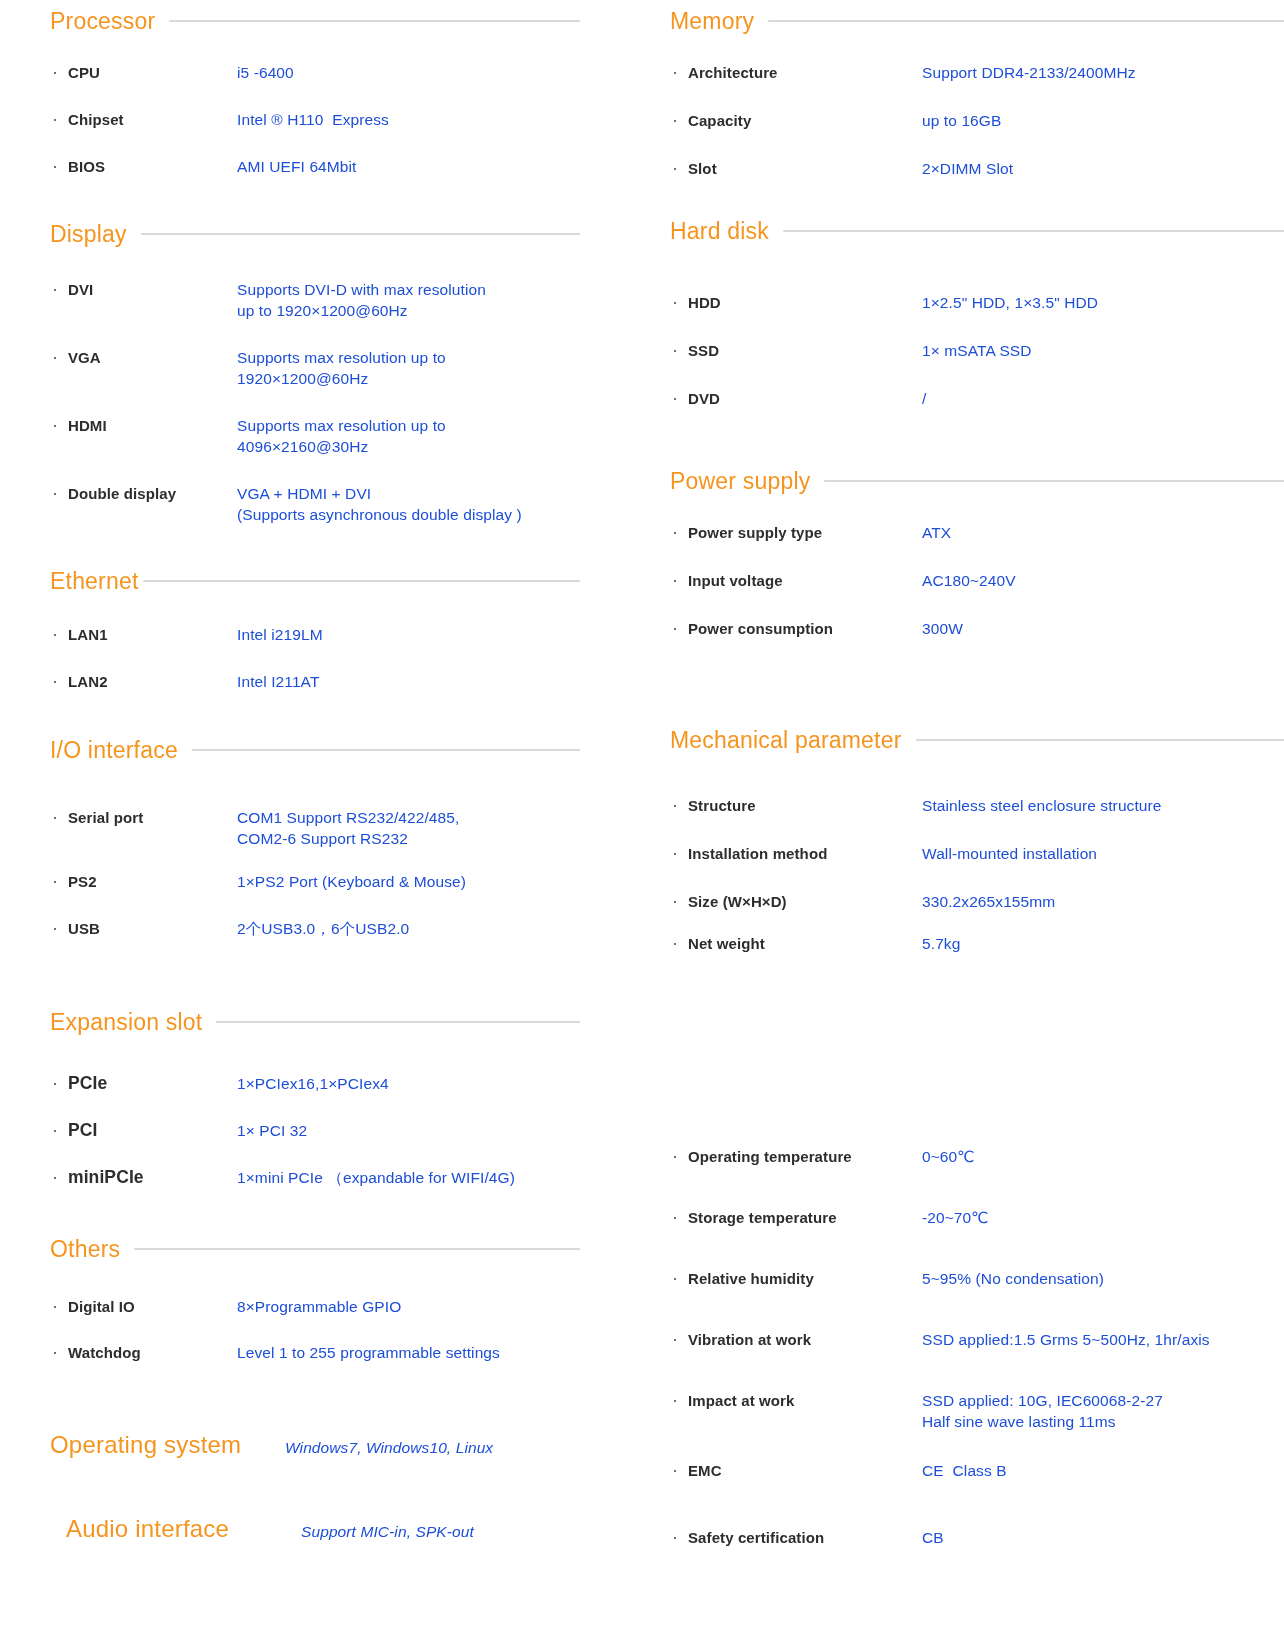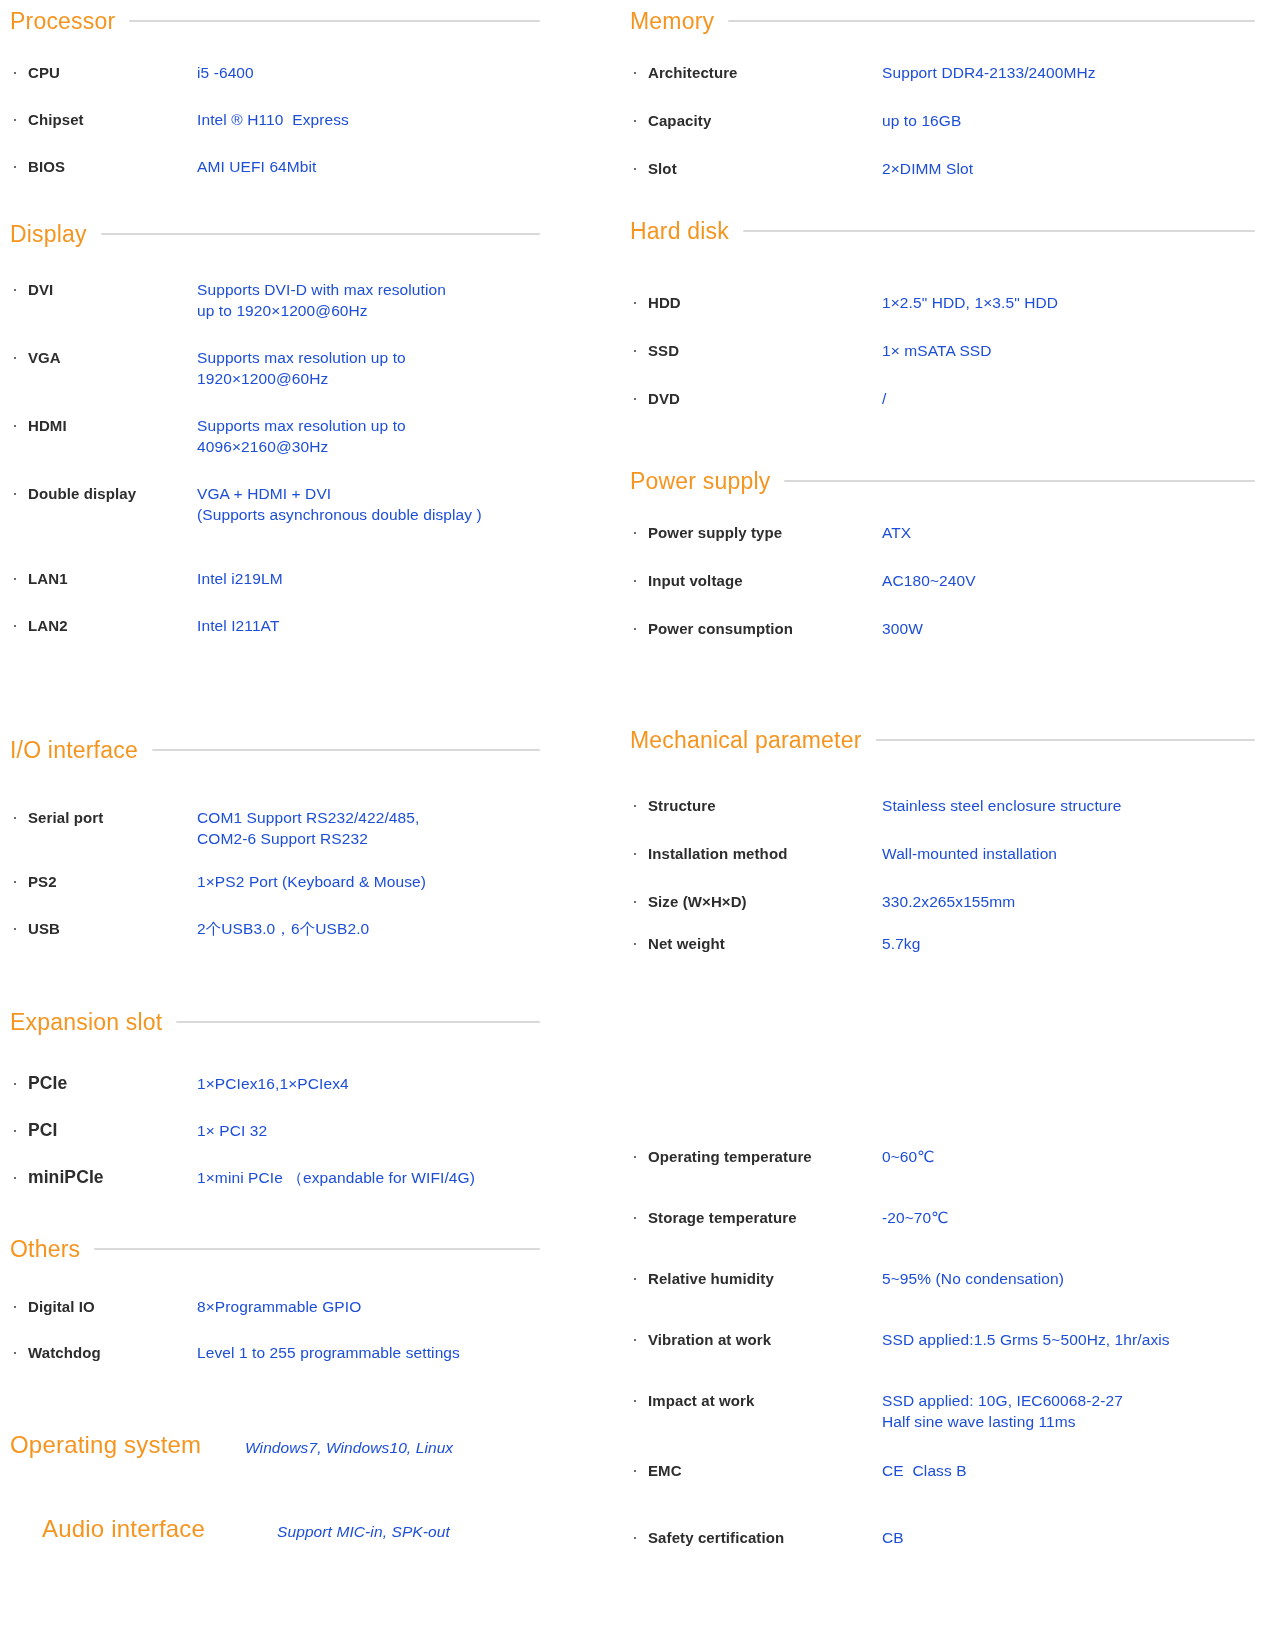--- a/index.html
+++ b/index.html
@@ -1,21 +1,21 @@
 <!DOCTYPE html>
 <html><head>
 <meta charset="utf-8">
 <style>
   html,body{margin:0;padding:0;background:#ffffff;}
   body{
     width:1284px;height:1650px;position:relative;overflow:hidden;
     font-family:"Liberation Sans","DejaVu Sans",sans-serif;
     -webkit-font-smoothing:antialiased;
   }
-  .sec{position:absolute;}
+  .sec{position:absolute;margin-left:40px;}
   .h{display:flex;align-items:center;margin-bottom:28px;}
   .ht{
     color:#F5941E;font-size:23px;font-weight:500;letter-spacing:.2px;
     white-space:nowrap;line-height:26px;
   }
   .hl{flex:1 1 auto;height:2px;background:#d9d9d9;margin-left:14px;border-radius:1px;}
   .row{display:grid;grid-template-columns:187px 1fr;margin-bottom:26px;}
   .rcol .row{grid-template-columns:252px 1fr;margin-bottom:27px;}
   .lab{display:flex;align-items:flex-start;}
   .dot{
@@ -99,20 +99,24 @@
     <div class="lab">
         <span class="dot">·</span>
         <span class="lt">Double display</span>
       </div>
     <div class="val">VGA + HDMI + DVI
 (Supports asynchronous double display )</div>
   </div>
 </section>
 
 <section class="sec" style="left:10px;top:568px;width:530px">
+  <div class="h" style="margin-bottom:30px">
+    <span class="ht">Ethernet</span>
+    <span class="hl" style="margin-left:4px"></span>
+  </div>
   <div class="row">
     <div class="lab">
         <span class="dot">·</span>
         <span class="lt">LAN1</span>
       </div>
     <div class="val">Intel i219LM</div>
   </div>
   <div class="row">
     <div class="lab">
         <span class="dot">·</span>
@@ -198,21 +202,21 @@
       </div>
     <div class="val">Level 1 to 255 programmable settings</div>
   </div>
 </section>
 
 <section class="sec inline-sec" style="left:10px;top:1432px;width:530px">
   <span class="ht ititle">Operating system</span>
   <span class="val">Windows7, Windows10, Linux</span>
 </section>
 
-<section class="sec inline-sec" style="left:26px;top:1516px;width:530px">
+<section class="sec inline-sec" style="left:10px;top:1516px;width:530px">
   <span class="ht ititle indent">Audio interface</span>
   <span class="val">Support MIC-in, SPK-out</span>
 </section>
 
 <div class="rcol">
 
 <section class="sec rcol" style="left:630px;top:8px;width:625px">
   <div class="h">
     <span class="ht">Memory</span>
     <span class="hl"></span>

